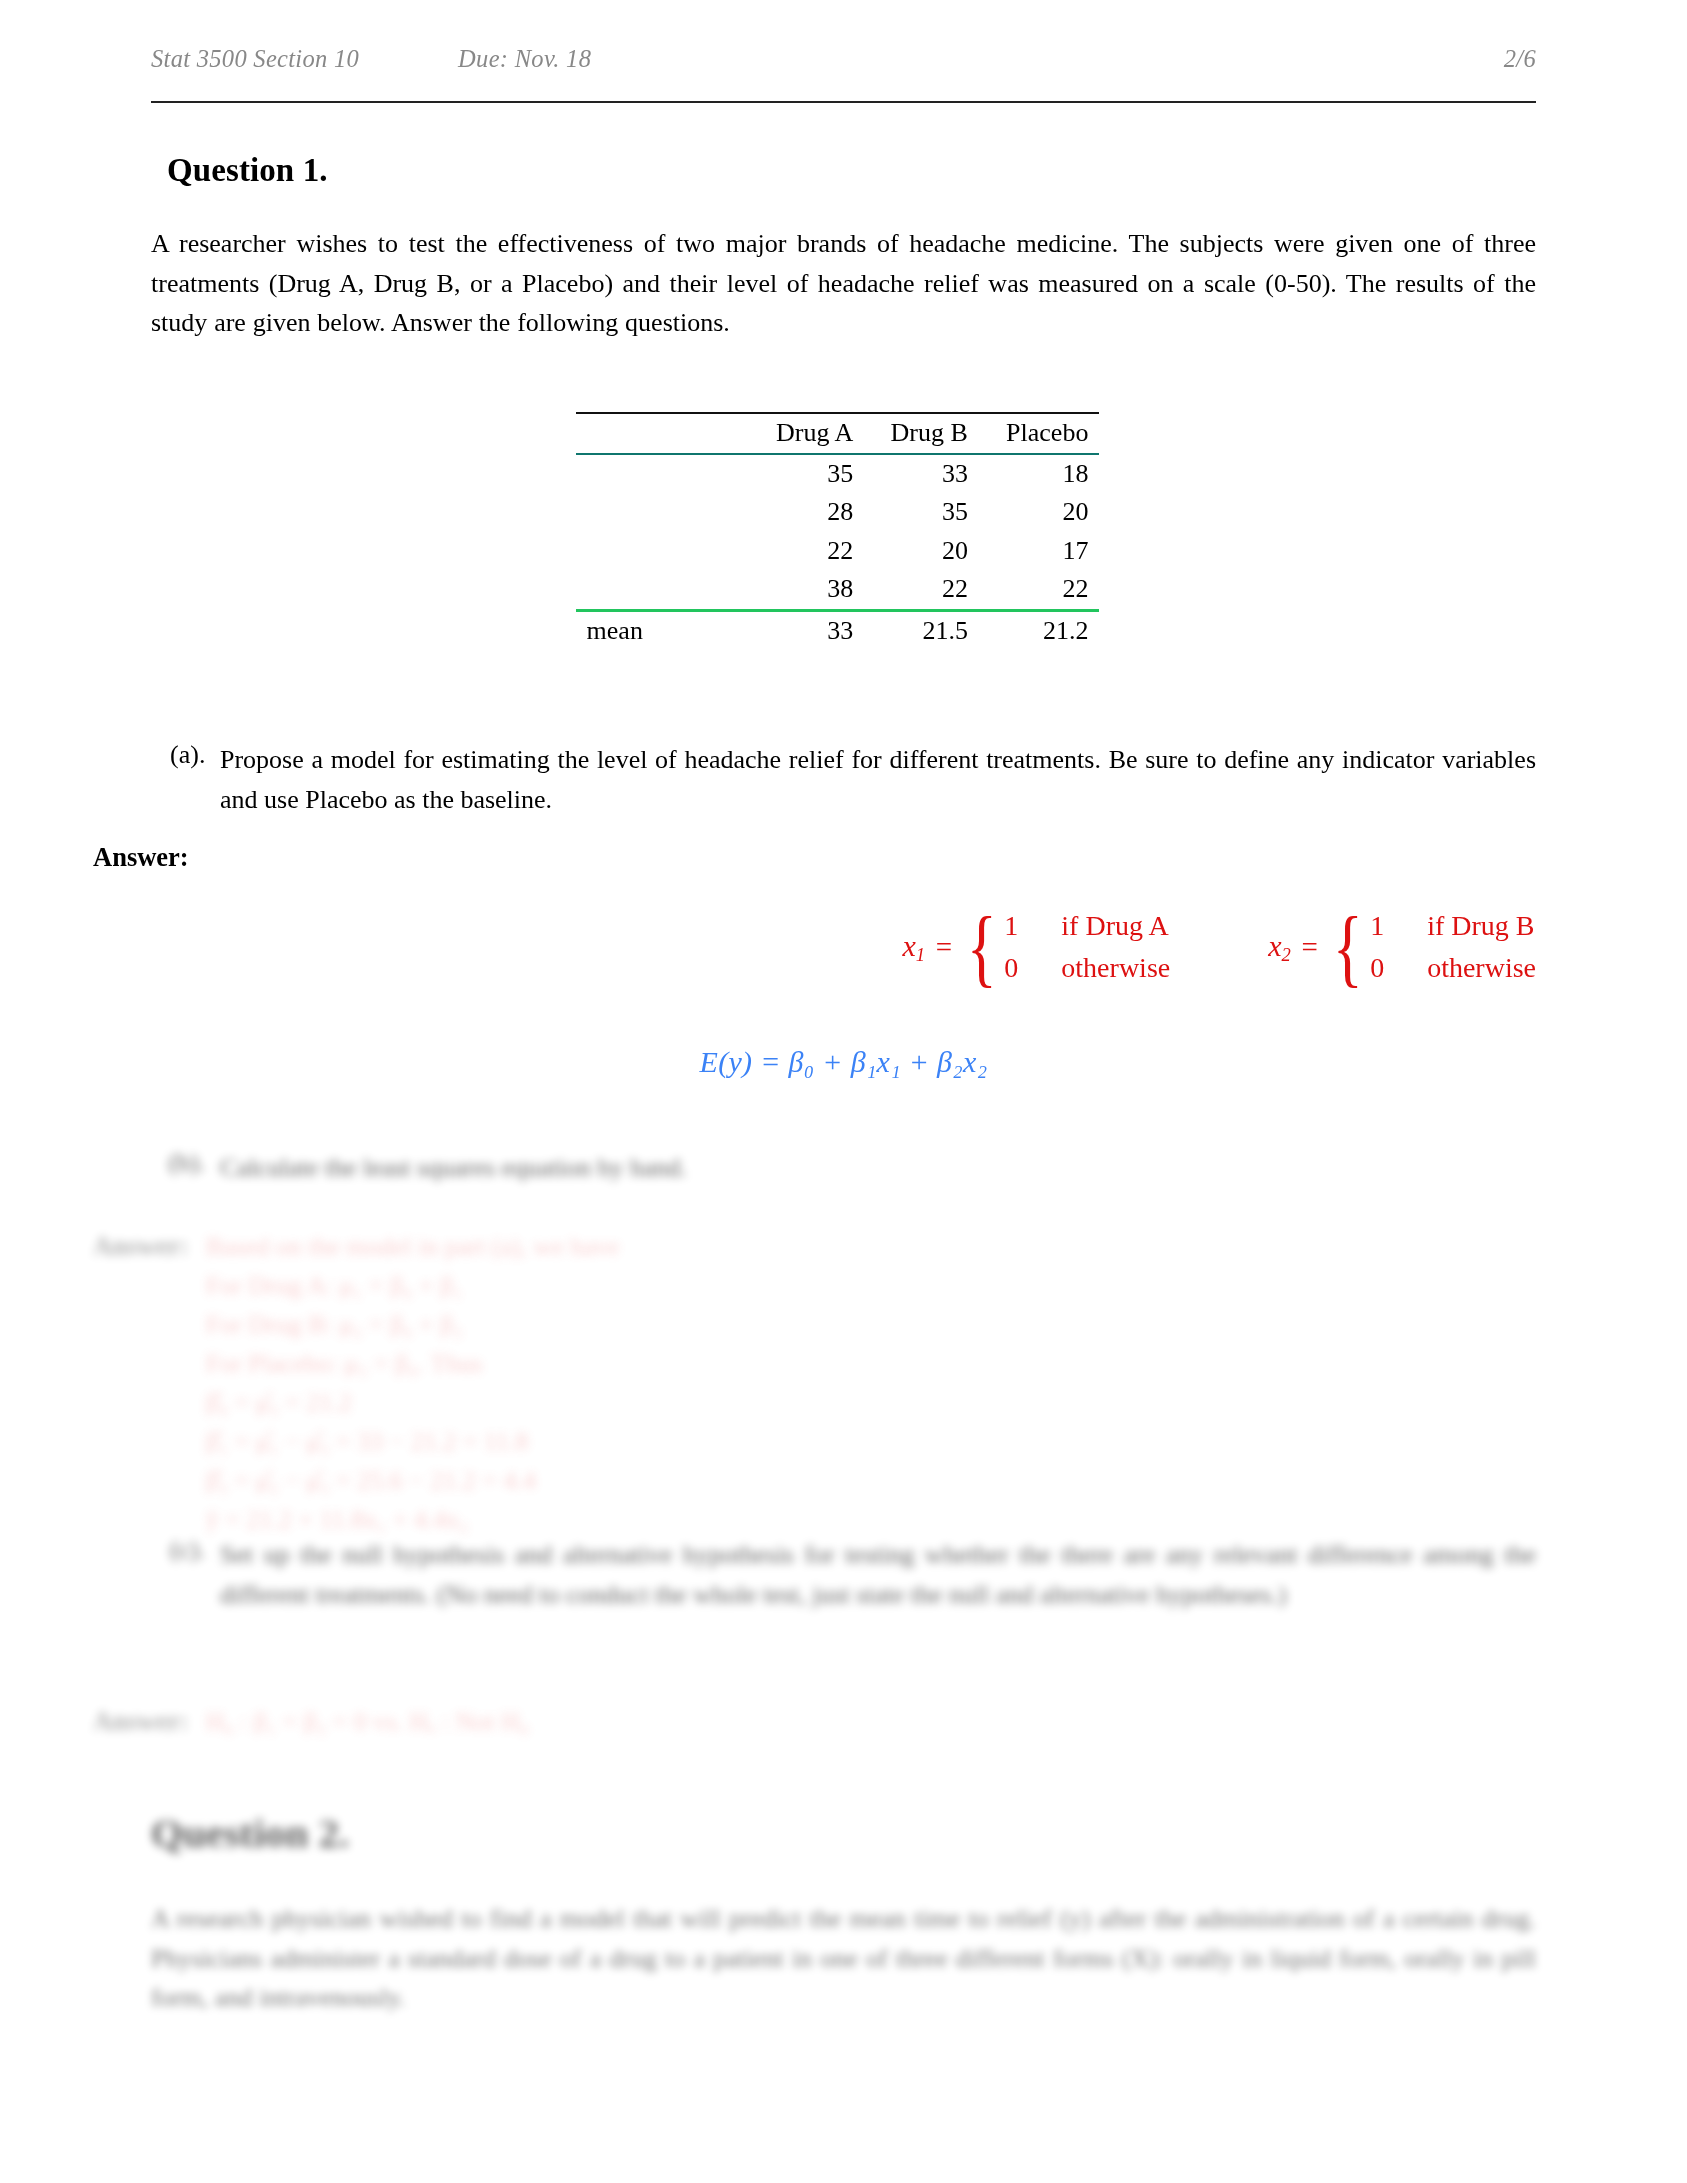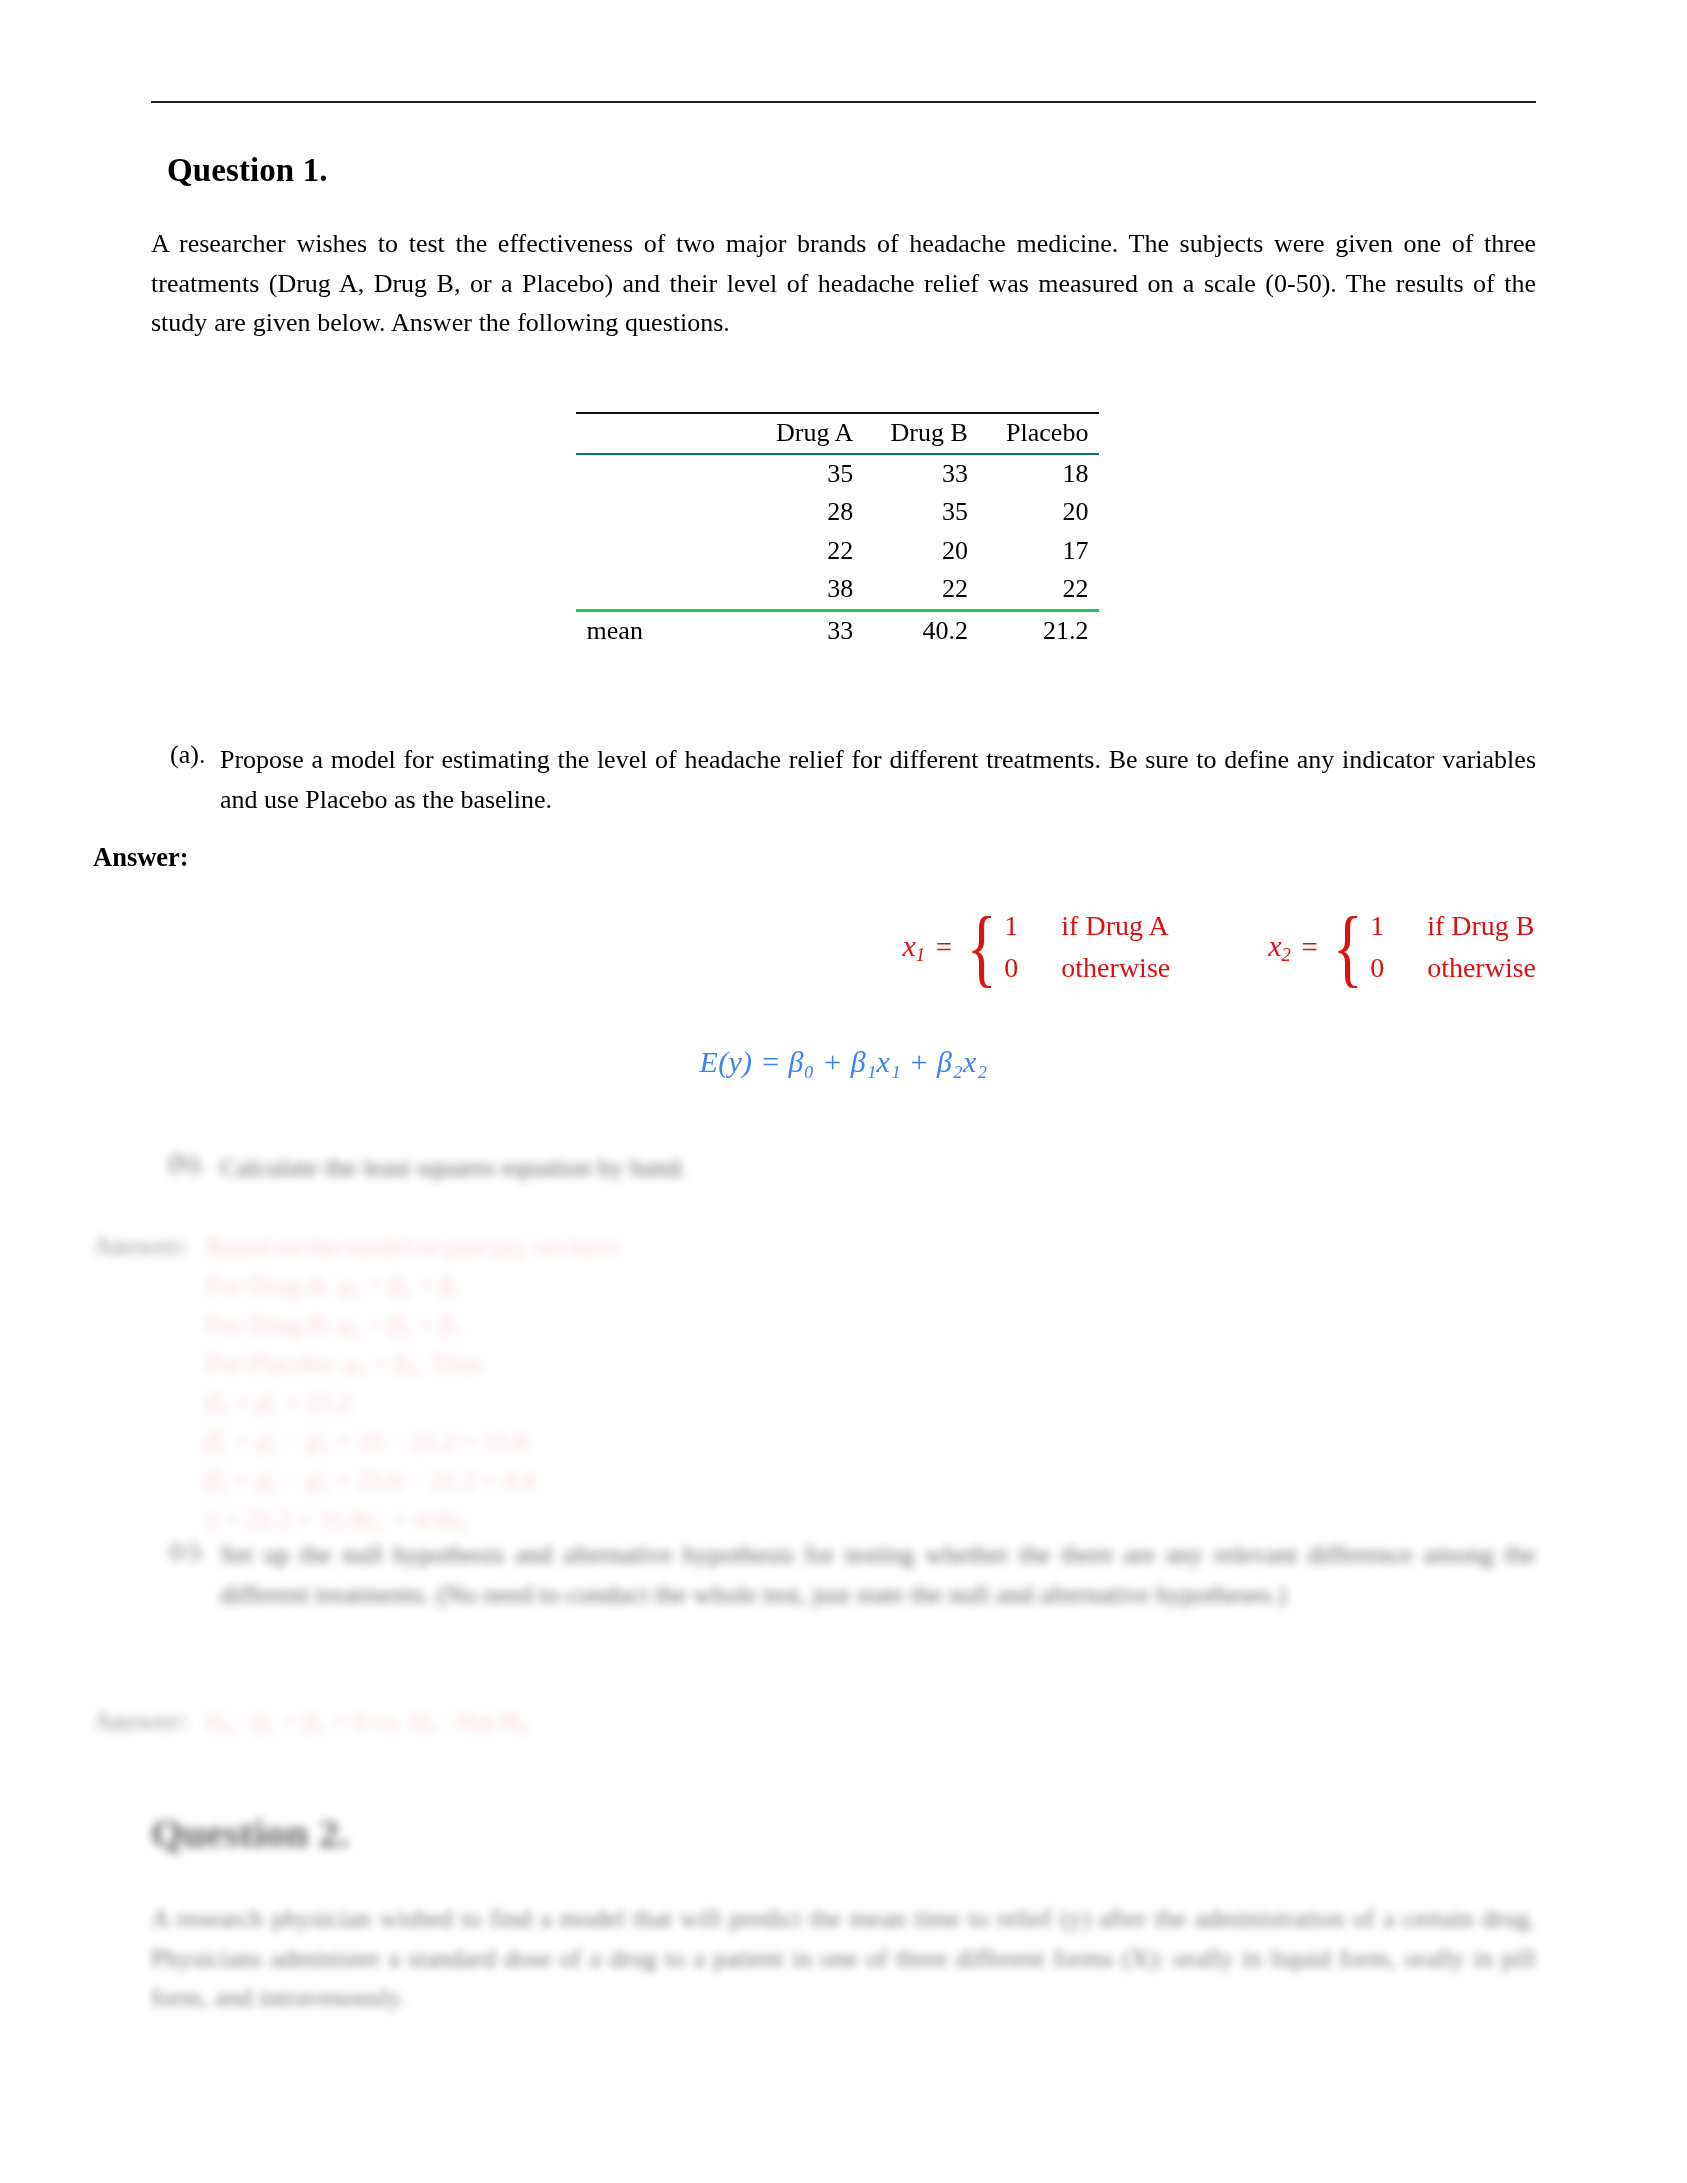--- a/index.html
+++ b/index.html
@@ -228,20 +228,25 @@
     font-size: 41px;
     font-weight: bold;
     margin: 0;
   }
 </style>
 </head>
 <body>
 
 <div class="page">
 
+  <div class="header">
+    <span class="h-left">Stat 3500 Section 10</span>
+    <span class="h-mid">Due: Nov. 18</span>
+    <span class="h-right">2/6</span>
+  </div>
   <div class="header-rule"></div>
 
   <h1 class="q-title" style="position:absolute; left:151px; top:136px;">Question 1.</h1>
 
   <p class="para" style="position:absolute; left:151px; top:224px; width:1385px;">A researcher wishes to test the effectiveness of two major brands of headache medicine.  The subjects were given one of three treatments (Drug A, Drug B, or a Placebo) and their level of headache relief was measured on a scale (0-50).  The results of the study are given below. Answer the following questions.</p>
 
   <div class="tbl-wrap">
     <table class="data">
       <thead>
         <tr class="top-rule head-rule">
@@ -272,21 +277,21 @@
         </tr>
         <tr>
           <td class="lbl"></td>
           <td>38</td>
           <td>22</td>
           <td>22</td>
         </tr>
         <tr class="mean-row">
           <td class="lbl">mean</td>
           <td>33</td>
-          <td>40.2</td>
+          <td>21.5</td>
           <td>21.2</td>
         </tr>
       </tbody>
     </table>
   </div>
 
   <div class="part" style="left:151px; top:740px;">
     <div class="marker">(a).</div>
     <div class="ptext">Propose a model for estimating the level of headache relief for different treatments. Be sure to define any indicator variables and use Placebo as the baseline.</div>
   </div>

